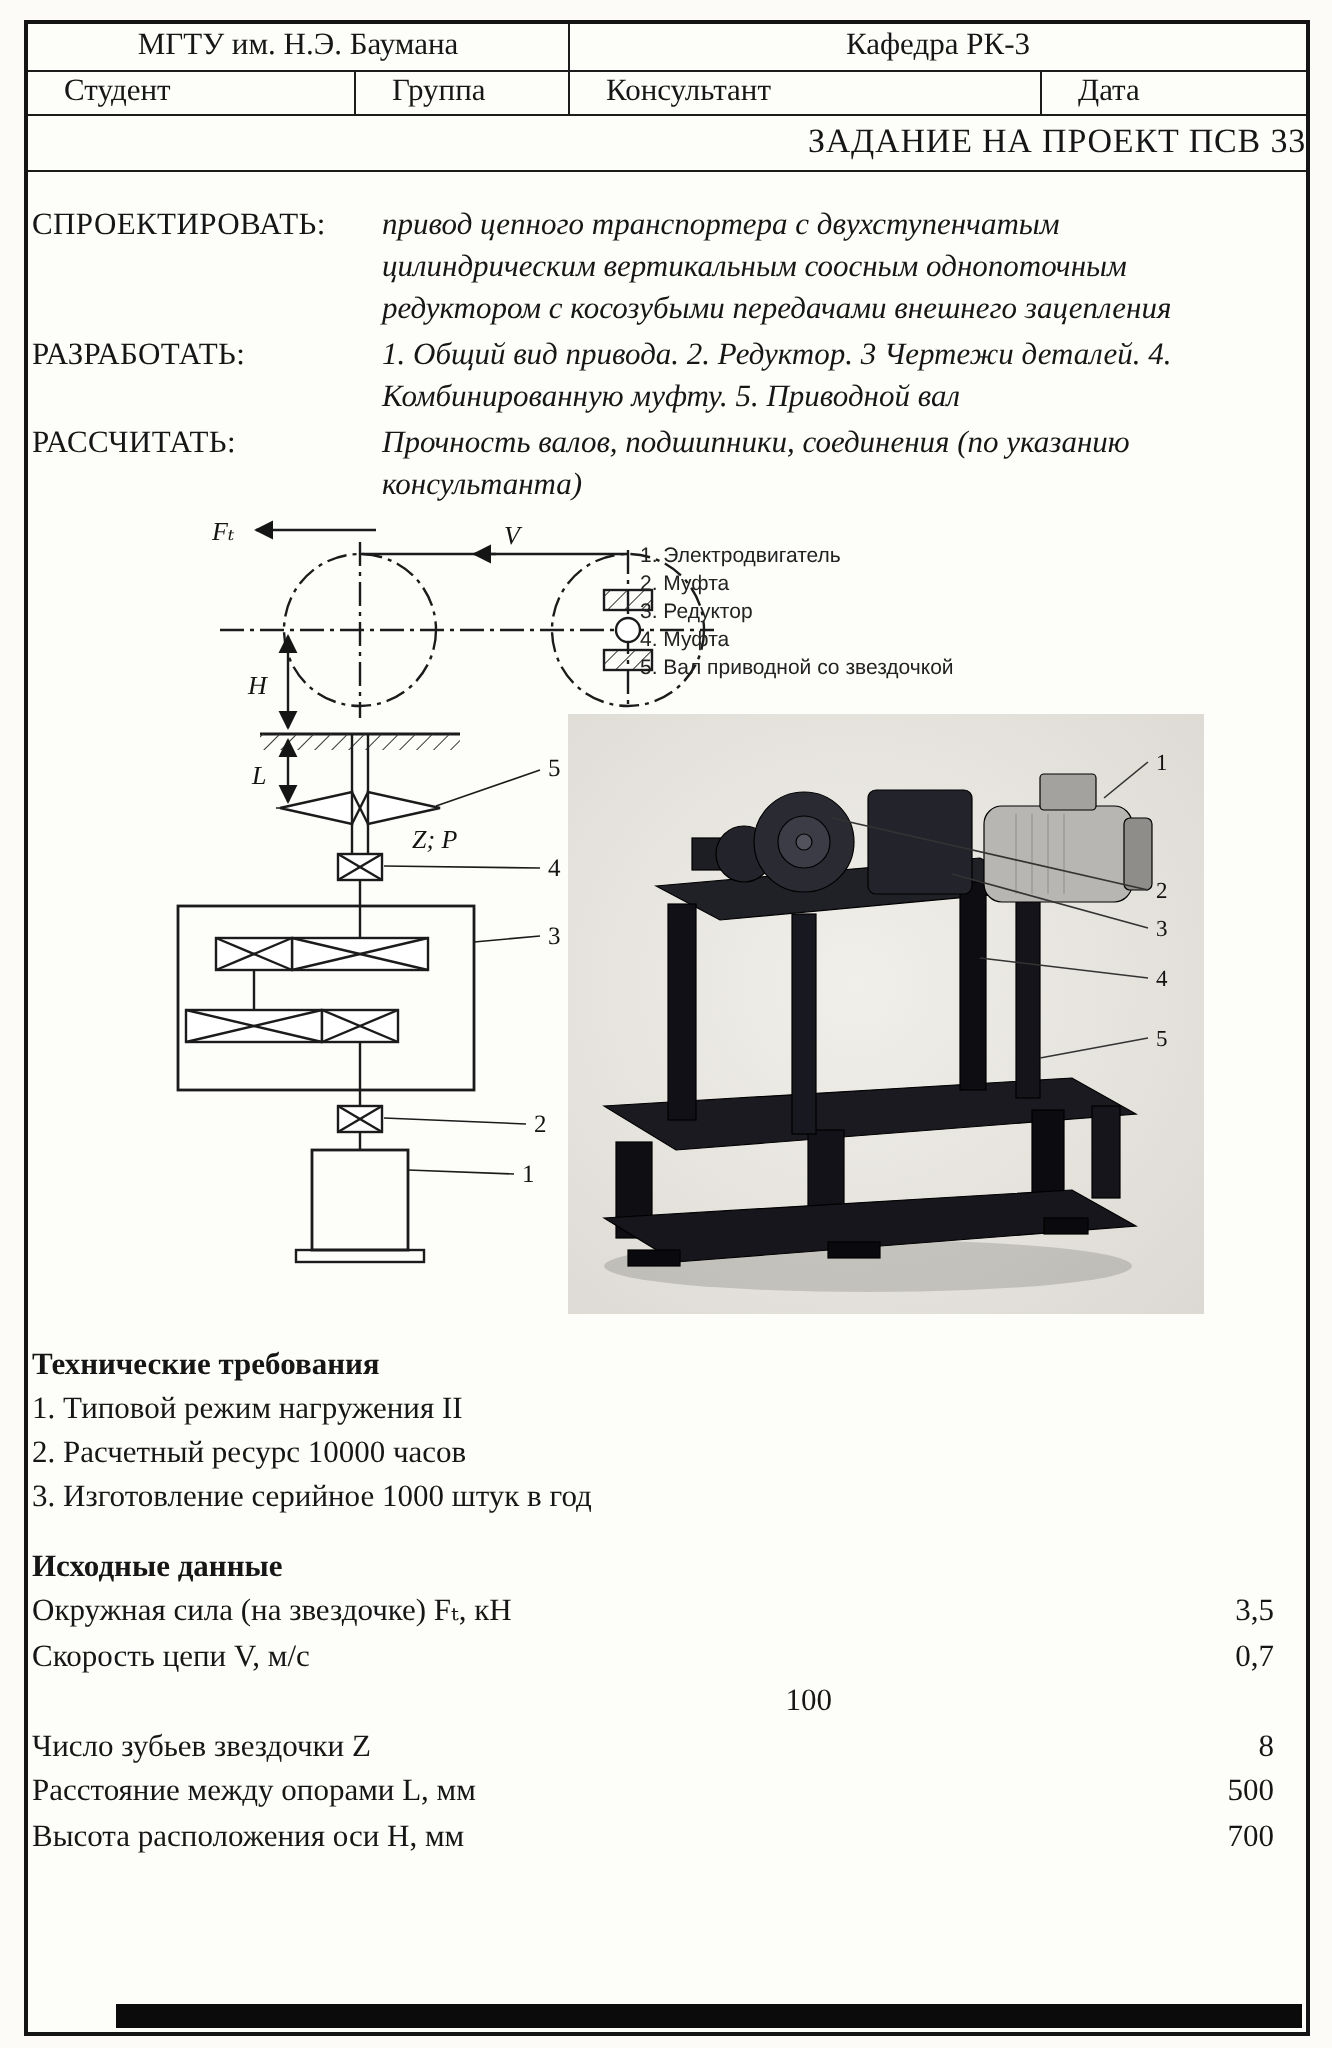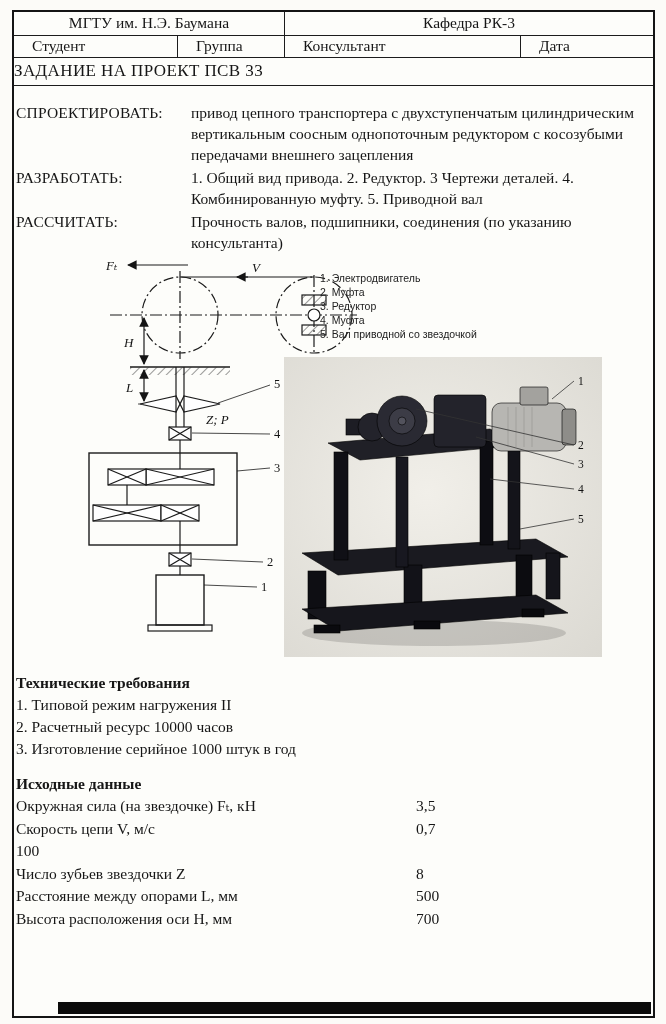--- a/index.html
+++ b/index.html
@@ -12,39 +12,39 @@
     border:2px solid #141414;background:#fdfdfa;
   }
   
   .hdr{border-bottom:1.6px solid #1c1c1c;font-size:15.5px;}
   .hr{display:grid;}
   .r1{grid-template-columns:271px 1fr;}
   .r1 .hc{padding:2px 6px 3px;text-align:center;}
   .r2{grid-template-columns:164px 107px 236px 1fr;border-top:1.6px solid #1c1c1c;}
   .r2 .hc{padding:1px 18px 2px;text-align:left;}
   .b-r{border-right:1.6px solid #1c1c1c;}
-  .r3{border-top:1.6px solid #1c1c1c;text-align:left;padding:3px 0 4px;font-size:17px;letter-spacing:.4px;}
+  .r3{border-top:1.6px solid #1c1c1c;text-align:right;padding:3px 0 4px;font-size:17px;letter-spacing:.4px;}
   
   .doc{padding:16px 16px 0 2px;}
   .section{display:flex;font-size:15.5px;line-height:21px;margin-bottom:2px;}
   .s-label{width:175px;flex:0 0 175px;letter-spacing:.2px;}
-  .s-text{flex:1;}
+  .s-text{flex:1;font-style:italic;}
   
   .dia{position:relative;height:406px;margin-top:4px;}
   .scheme{position:absolute;left:-4px;top:0;width:345px;height:400px;}
   .legend{position:absolute;left:304px;top:14px;font-family:"Liberation Sans","DejaVu Sans",sans-serif;
           font-size:10.5px;line-height:14px;color:#222;}
   .photo{position:absolute;left:268px;top:100px;width:318px;height:300px;}
   
   .h-bold{font-weight:bold;font-size:15.5px;line-height:23px;}
   .tech{margin-top:8px;}
   .tech .ln{font-size:15.5px;line-height:22px;}
   .idata{margin-top:12px;}
   .idata .row{display:grid;grid-template-columns:400px auto;font-size:15.5px;line-height:22.5px;}
-  .idata .val{text-align:left;}
+  .idata .val{text-align:right;}
   .botbar{position:absolute;left:44px;right:2px;bottom:2px;height:12px;background:#0b0b0b;}
   svg text{font-family:"Liberation Serif","DejaVu Serif",serif;}
 </style>
 </head>
 <body>
 
 <div class="page">
   <div class="frame">
 
     <div class="hdr">

